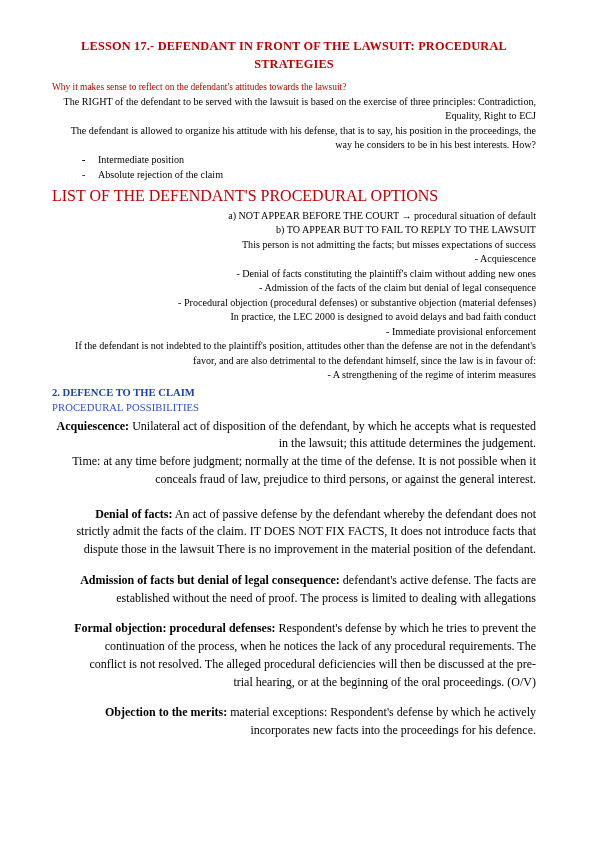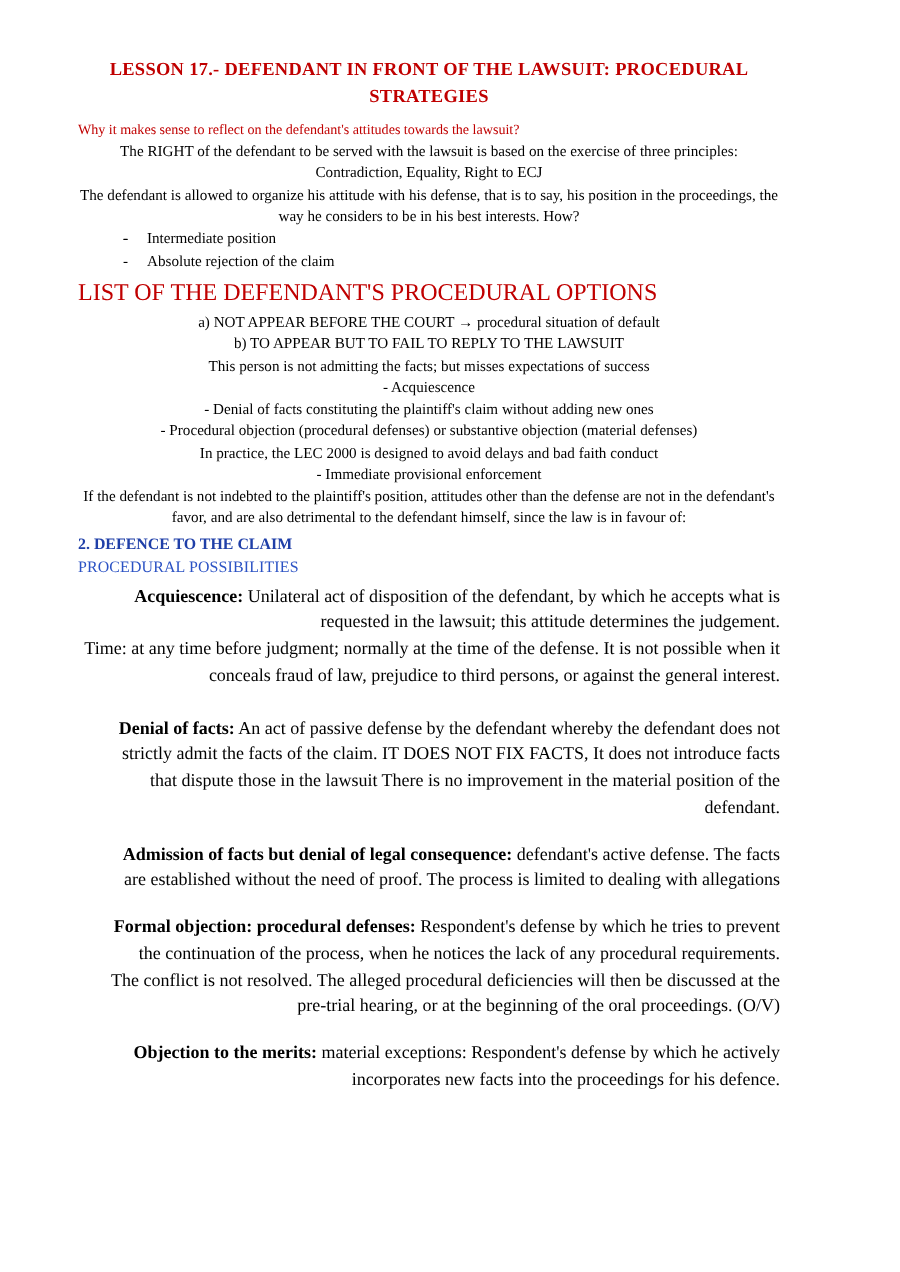--- a/index.html
+++ b/index.html
@@ -11,21 +11,21 @@
     width: 600px;
     height: 848px;
     font-family: "Liberation Serif", serif;
     color: #000000;
     overflow: hidden;
   }
   .page {
     width: 600px;
     height: 707px;
     box-sizing: border-box;
-    padding: 38px 80px 0 52px;
+    padding: 38px 64px 0 52px;
     position: relative;
     font-family: Liberation Serif, serif;
   }
   .doc-title {
     color: #c00000;
     font-weight: bold;
     font-size: 12.3px;
     text-align: center;
     line-height: 1.45;
     letter-spacing: 0.2px;
@@ -34,21 +34,21 @@
   .q-red {
     color: #c00000;
     font-size: 9.4px;
     line-height: 1.4;
     margin: 0 0 1px 0;
   }
   p.body {
     font-size: 10.1px;
     line-height: 1.44;
     margin: 0;
-    text-align: center;
+    text-align: right;
   }
   .dash-list {
     margin: 0;
     padding: 0;
     list-style: none;
   }
   .dash-list li {
     font-size: 10.1px;
     line-height: 1.45;
     padding-left: 46px;
@@ -109,24 +109,26 @@
     <li><span class="dash">-</span><span>Absolute rejection of the claim</span></li>
   </ul>
 
   <div class="sect-red">LIST OF THE DEFENDANT'S PROCEDURAL OPTIONS</div>
 
   <p class="body">a) NOT APPEAR BEFORE THE COURT → procedural situation of default</p>
   <p class="body">b) TO APPEAR BUT TO FAIL TO REPLY TO THE LAWSUIT</p>
   <p class="body">This person is not admitting the facts; but misses expectations of success</p>
   <p class="body">- Acquiescence</p>
   <p class="body">- Denial of facts constituting the plaintiff's claim without adding new ones</p>
+  <p class="body">- Admission of the facts of the claim but denial of legal consequence</p>
   <p class="body">- Procedural objection (procedural defenses) or substantive objection (material defenses)</p>
   <p class="body">In practice, the LEC 2000 is designed to avoid delays and bad faith conduct</p>
   <p class="body">- Immediate provisional enforcement</p>
   <p class="body">If the defendant is not indebted to the plaintiff's position, attitudes other than the defense are not in the defendant's favor, and are also detrimental to the defendant himself, since the law is in favour of:</p>
+  <p class="body">- A strengthening of the regime of interim measures</p>
 
   <div class="sect-blue">2. DEFENCE TO THE CLAIM</div>
   <div class="sect-blue sub">PROCEDURAL POSSIBILITIES</div>
 
   <p class="para tight"><b>Acquiescence:</b><span> Unilateral act of disposition of the defendant, by which he accepts what is requested in the lawsuit; this attitude determines the judgement.</span></p>
   <p class="para"><span>Time: at any time before judgment; normally at the time of the defense. It is not possible when it conceals fraud of law, prejudice to third persons, or against the general interest.</span></p>
 
   <div class="spacer-sm"></div>
 
   <p class="para indent"><b>Denial of facts:</b><span> An act of passive defense by the defendant whereby the defendant does not strictly admit the facts of the claim. IT DOES NOT FIX FACTS, It does not introduce facts that dispute those in the lawsuit There is no improvement in the material position of the defendant.</span></p>

